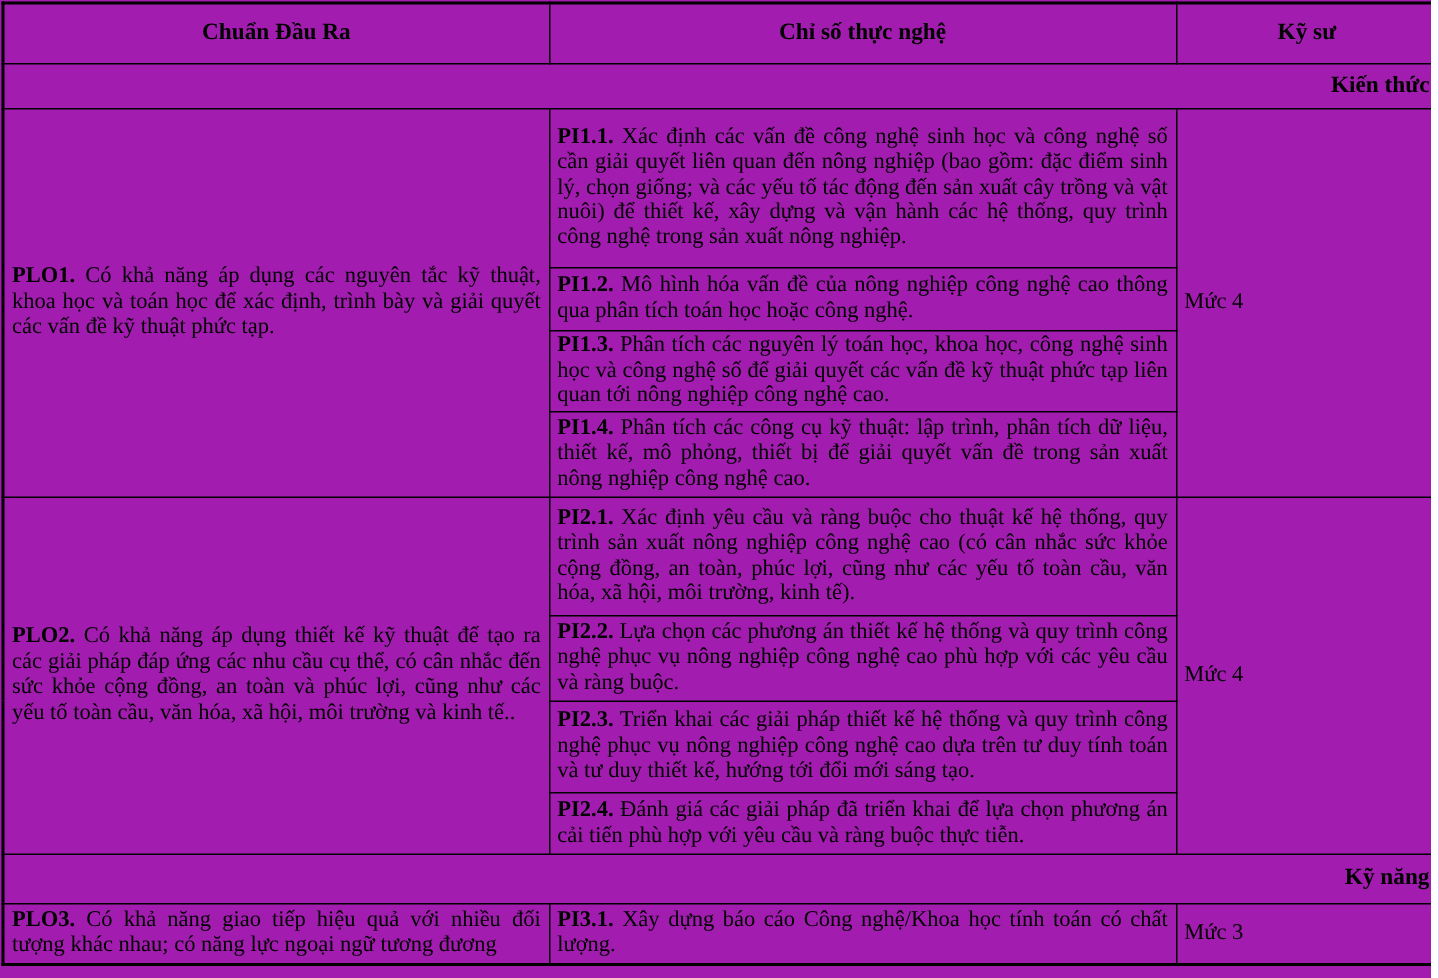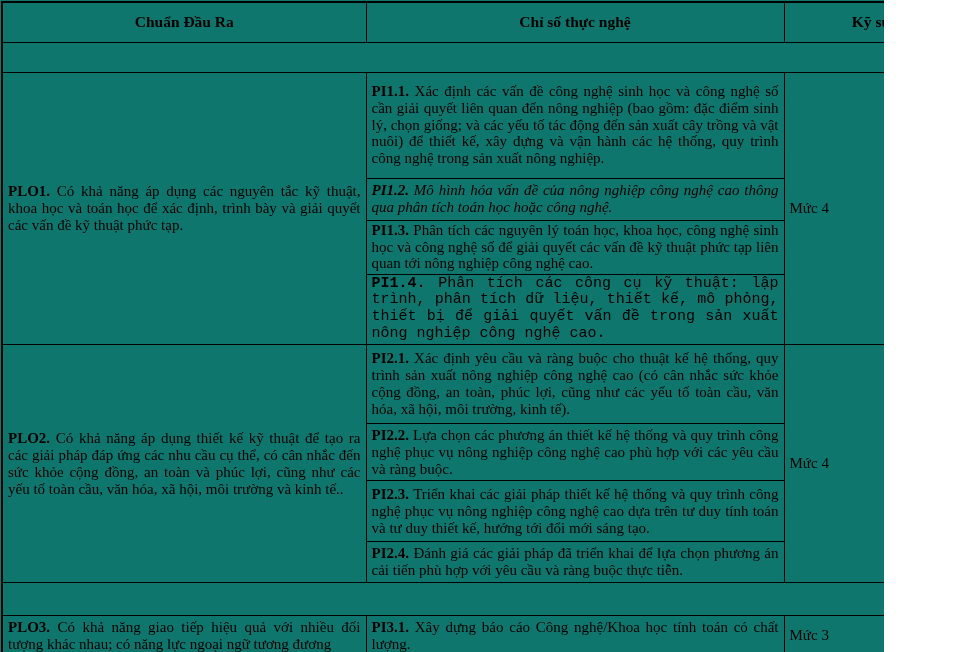--- a/index.html
+++ b/index.html
@@ -1,20 +1,20 @@
 <!DOCTYPE html>
 <html><head>
 <meta charset="utf-8">
 <style>
   html,body{margin:0;padding:0;background:#fff;}
   .page{
     position:relative;
-    width:884px;height:652px;
+    width:954px;height:652px;
     overflow:hidden;
-    background:#0f766e;
+    background:#a21caf;
     color:#000;
     font-family:"Liberation Serif","DejaVu Serif",serif;
   }
   table.lo{
     border-collapse:collapse;
     table-layout:fixed;
     width:957px;
     margin:1px 0 0 1px;
     border:2px solid #000;
   }
@@ -38,23 +38,23 @@
   tr.r-section{height:30px;}
   tr.r-section td{
     font-weight:bold;
     text-align:right;
     font-size:15.5px;
   }
   td.plo, td.pi{ text-align:justify; }
   td.plo b, td.pi b{ font-weight:bold; }
   td.level{ }
   tr.r-pi11{height:106px;}
-  tr.r-pi12{height:42px;font-style:italic;}
+  tr.r-pi12{height:42px;}
   tr.r-pi13{height:54px;}
-  tr.r-pi14{height:57px;font-family:Liberation Mono, monospace;}
+  tr.r-pi14{height:57px;}
   tr.r-pi21{height:79px;}
   tr.r-pi22{height:57px;}
   tr.r-pi23{height:61px;}
   tr.r-pi24{height:41px;}
   tr.r-skill-sec{height:33px;}
   tr.r-plo3{height:41px;}
 </style>
 </head>
 <body>
 

